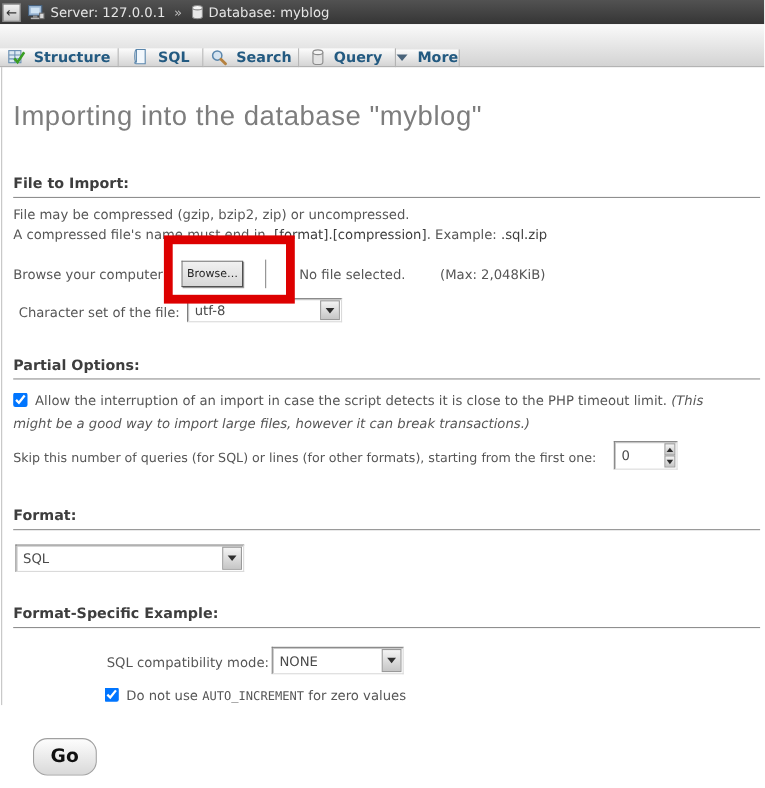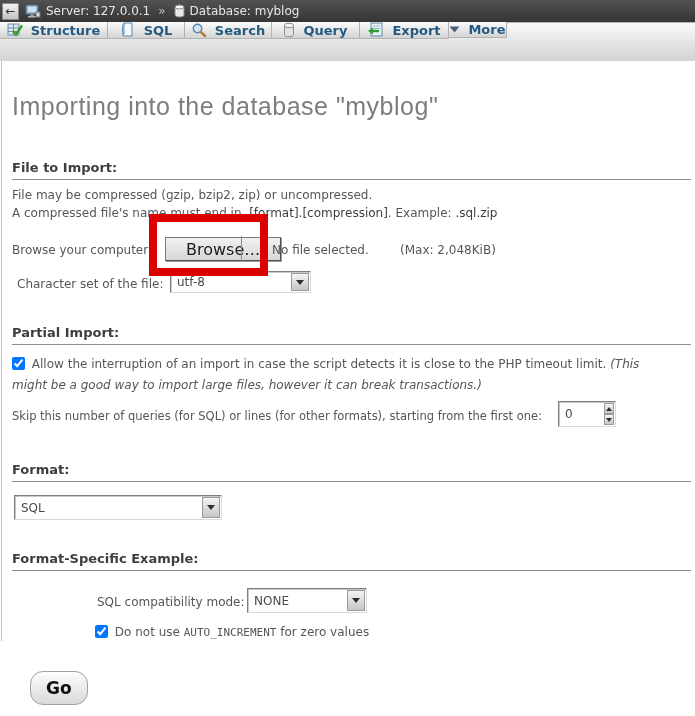--- a/index.html
+++ b/index.html
@@ -23,21 +23,21 @@
     font-size:12px; line-height:14px; text-align:center; cursor:pointer;
   }
   .topbar .crumb { margin-left:6px; display:flex; align-items:center; gap:5px; }
   .topbar .sep { color:#bdbdbd; margin:0 3px; }
   .ticon { display:inline-block; vertical-align:middle; }
 
   
   .tabbar {
     position:absolute; top:22px; left:0; width:695px; height:39px;
     background:linear-gradient(#fafafa,#d2d2d2);
-    display:flex; align-items:flex-start;
+    display:flex; align-items:flex-end;
   }
   .tab {
     display:flex; align-items:center; justify-content:center; gap:8px;
     border-right:1px solid #b3b3b3; border-bottom:1px solid #b3b3b3;
     background:linear-gradient(#fcfcfc,#d4d4d4);
     font-weight:bold; font-size:13px; color:#235a81; cursor:pointer;
   }
   .tab.active { background:#fff; border-bottom:1px solid #fff; }
   .tab-filler { flex:1; border-bottom:1px solid #b3b3b3;
     background:linear-gradient(#f2f2f2,#dcdcdc); }
@@ -78,25 +78,25 @@
   .tri-down { width:0; height:0; border-left:4px solid transparent; border-right:4px solid transparent; border-top:5px solid #2e2e2e; }
   .spinner { width:14px; align-self:stretch; margin:1px; display:flex; flex-direction:column; }
   .spin-b {
     flex:1; background:linear-gradient(#f4f4f4,#c6c6c6); border:1px solid #9a9a9a;
     display:flex; align-items:center; justify-content:center;
   }
   .tri-up-s { width:0; height:0; border-left:3px solid transparent; border-right:3px solid transparent; border-bottom:4px solid #2e2e2e; }
   .tri-down-s { width:0; height:0; border-left:3px solid transparent; border-right:3px solid transparent; border-top:4px solid #2e2e2e; }
 
   .browse-btn {
-    position:absolute; left:165px; top:237px; height:24px; padding:0 20px;
+    position:absolute; left:165px; top:237px; height:24px; padding:0 4px;
     background:linear-gradient(#f1f1f1,#d7d7d7);
     border:1px solid #7a7a7a; border-right-color:#4f4f4f; border-bottom-color:#4f4f4f;
     box-shadow:1px 1px 0 #9c9c9c;
-    font-size:16px; color:#1e1e1e; cursor:pointer; font-family:"DejaVu Sans", sans-serif;
+    font-size:10px; color:#1e1e1e; cursor:pointer; font-family:"DejaVu Sans", sans-serif;
   }
   .file-divider { position:absolute; left:241px; top:236px; width:1px; height:26px; background:#8c8c8c; }
 
   .chk { width:13px; height:13px; vertical-align:-2px; margin-right:3px; cursor:pointer; }
 
   .highlight-rect {
     position:absolute; left:149px; top:214px; width:119px; height:62px;
     border:8px solid #dd0000; z-index:50; pointer-events:none;
   }
 
@@ -167,30 +167,20 @@
       </svg>
       <span>Search</span>
     </div>
     <div class="tab" style="width:88px">
       <svg width="12" height="16" viewBox="0 0 12 16">
         <path d="M1.5 3.5 v9 a4.5 2.2 0 0 0 9 0 v-9" fill="#e3e3e3" stroke="#8a8a8a"></path>
         <ellipse cx="6" cy="3.5" rx="4.5" ry="2.2" fill="#f4f4f4" stroke="#8a8a8a"></ellipse>
       </svg>
       <span>Query</span>
     </div>
-    <div class="tab" style="width:89px">
-      <svg width="17" height="16" viewBox="0 0 17 16">
-        <rect x="4" y="1" width="11" height="13" fill="#e8f0f8" stroke="#5b87ad"></rect>
-        <line x1="6" y1="4" x2="13" y2="4" stroke="#9db9d6"></line>
-        <line x1="6" y1="6.5" x2="13" y2="6.5" stroke="#9db9d6"></line>
-        <polygon points="1,9 6,5.5 6,12.5" fill="#2f9e2f"></polygon>
-        <rect x="6" y="7.8" width="6" height="2.4" fill="#2f9e2f"></rect>
-      </svg>
-      <span>Export</span>
-    </div>
     <div class="tab" style="width:58px">
       <svg width="11" height="7" viewBox="0 0 11 7">
         <polygon points="0.5,0.5 10.5,0.5 5.5,6.5" fill="#49637a"></polygon>
       </svg>
       <span>More</span>
     </div>
     <div class="tab-filler"></div>
   </div>
 
   <div class="leftline"></div>
@@ -215,21 +205,21 @@
   <div class="abs bodytext nowrap" style="left:17px; top:275px">Character set of the file:</div>
   <div class="cselect" style="left:170px; top:271px; width:141px">
     <span class="val">utf-8</span>
     <span class="drop-btn">
         <span class="tri-down"></span>
       </span>
   </div>
 
   <div class="highlight-rect"></div>
 
-  <div class="sect-head" style="top:325px">Partial Import:</div>
+  <div class="sect-head" style="top:325px">Partial Options:</div>
 
   <div class="abs bodytext" style="left:12px; top:354px; width:665px; line-height:21px">
     <input type="checkbox" class="chk" checked="true" style="">
     <span>Allow the interruption of an import in case the script detects it is close to the PHP timeout limit. </span><span class="it">(This might be a good way to import large files, however it can break transactions.)</span>
   </div>
 
   <div class="abs bodytext nowrap" style="left:12px; top:407px; font-size:11.5px">Skip this number of queries (for SQL) or lines (for other formats), starting from the first one:</div>
   <div class="cinput" style="left:558px; top:401px; width:58px; height:26px">
     <input type="text" class="skipval" value="0" style="">
     <span class="spinner">

